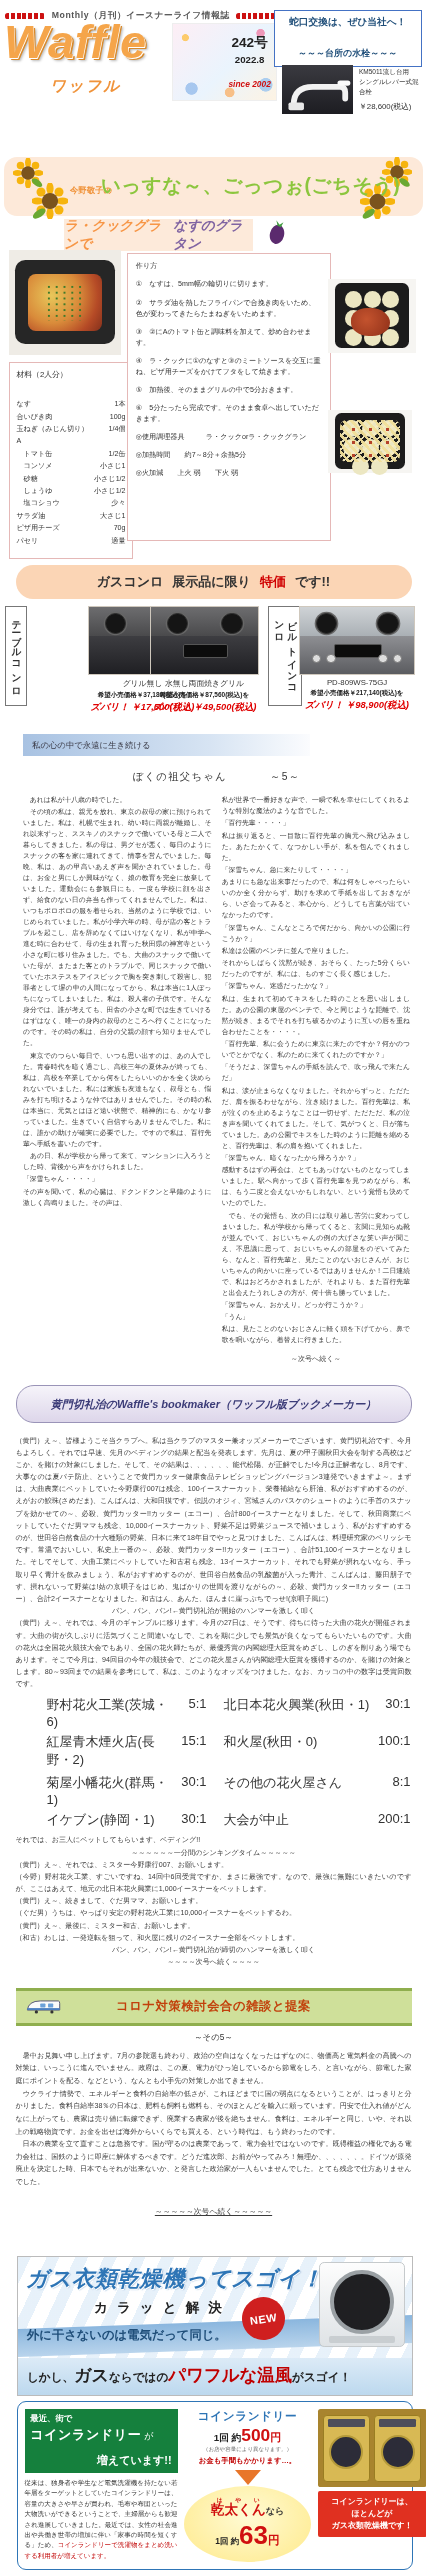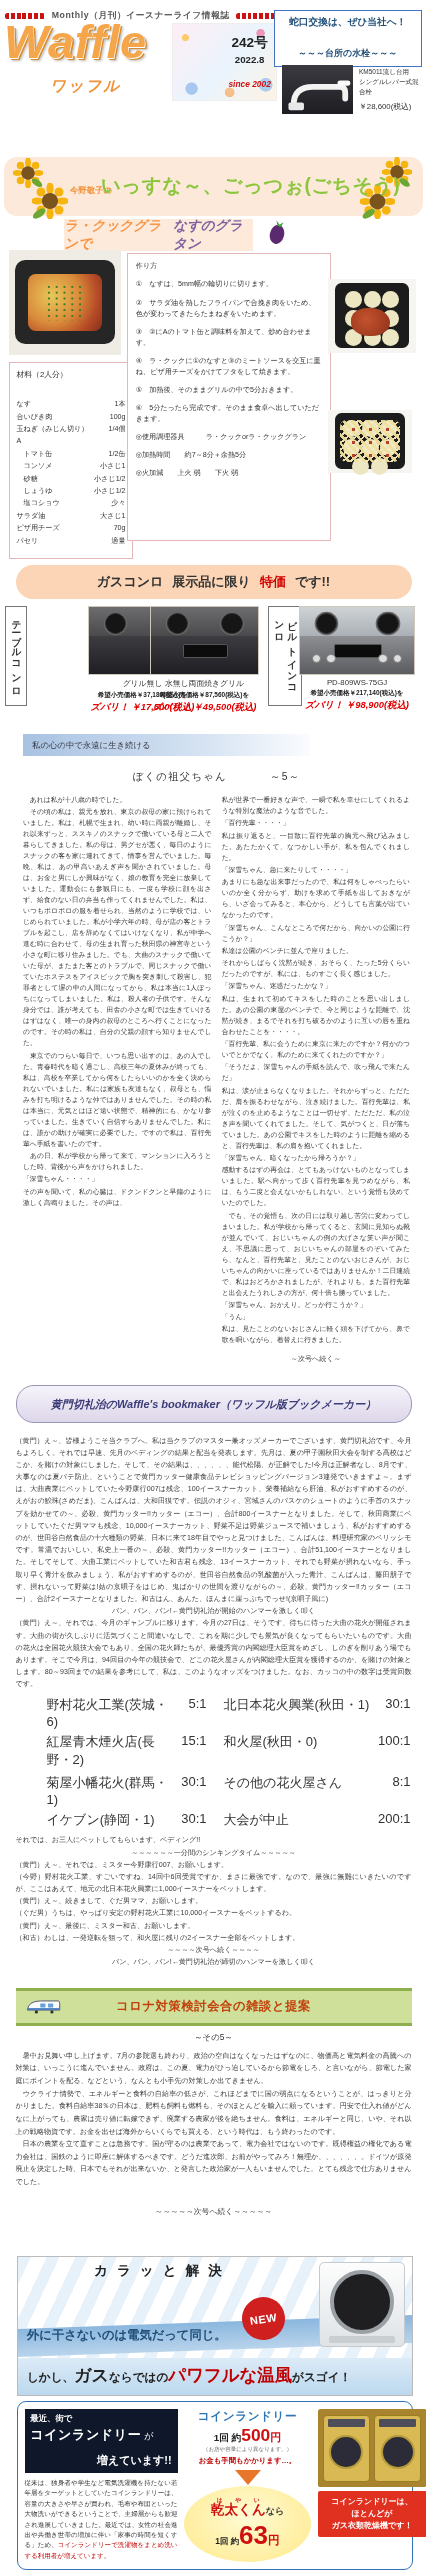--- a/index.html
+++ b/index.html
@@ -116,21 +116,21 @@
   .odds .o{text-align:right;padding-right:17px;}
 
   
   .column{position:relative;padding:19.4px 15.5px 0 15.5px;}
   .col-banner{position:relative;height:32px;background:#cfe09a;border-top:3.2px solid #8fae4e;border-bottom:3.2px solid #8fae4e;
      display:flex;align-items:center;justify-content:center;gap:9px;}
   .col-banner .t{font-size:12.3px;font-weight:bold;color:#c2410c;letter-spacing:0.6px;}
   .train{position:absolute;left:10.3px;top:5.8px;width:35px;height:17px;}
   .col-ep{text-align:center;font-size:8.4px;color:#333;margin:6.5px 0 6.5px 0;}
   .col-body p{font-size:7.1px;line-height:1.78;margin:0;color:#3a3a3a;text-align:justify;}
-  .col-next{text-align:center;font-size:7.8px;color:#3a3a3a;margin:17px 0 0 0;}
+  .col-next{text-align:center;font-size:7.8px;color:#3a3a3a;margin:17px 0 0 0;text-decoration:underline;}
 
   
   .ad-wrap{position:absolute;left:17px;right:14.2px;bottom:6.5px;}
   .ad1{border:0.6px solid #bbb;background:#fff;position:relative;height:138px;overflow:hidden;}
   .ad1-stripes{position:absolute;inset:0;background:repeating-linear-gradient(115deg,rgba(160,200,235,.25) 0 11.6px,rgba(255,255,255,0) 11.6px 26px);}
   .ad1-head{position:relative;font-size:22px;font-weight:bold;font-style:italic;color:#2e75b6;padding:6.5px 0 0 7.8px;letter-spacing:0.6px;
      text-shadow:0.6px 0.6px 0 #fff,1.3px 1.3px 1.3px #9cb8d8;}
   .ad1-sub{position:relative;font-size:13.6px;color:#222;letter-spacing:9px;padding:5.2px 0 0 76px;font-weight:bold;}
   .ad1-band{position:absolute;left:0;right:0;top:65px;height:28.4px;background:linear-gradient(#8ab6de,#b9d4ec);transform:skewY(-2deg);}
   .ad1-line1{position:absolute;left:9px;top:70px;font-size:12.3px;font-weight:bold;color:#1f4e79;}
@@ -139,21 +139,21 @@
   .ad1-line2 .gas{font-size:17px;}
   .ad1-line2 .pow{font-size:17.4px;color:#c00000;}
   .new-badge{position:absolute;right:127px;top:40px;width:43px;height:43px;border-radius:50%;background:#cf1f1f;color:#fff;
      display:flex;align-items:center;justify-content:center;font-size:11px;font-weight:bold;letter-spacing:0.6px;transform:rotate(-8deg);z-index:3;}
   .dryer{position:absolute;right:6.5px;top:5.2px;width:84px;height:83px;background:linear-gradient(#fdfdfd,#dfe3e6);border:0.6px solid #c6cacc;border-radius:5.2px;z-index:2;}
   .dryer .door{position:absolute;left:50%;top:46%;transform:translate(-50%,-50%);width:56px;height:56px;border-radius:50%;
      background:#1f1f22;border:4.5px solid #9aa0a4;}
   .dryer .panel{position:absolute;bottom:3.9px;left:9px;right:9px;height:6.5px;background:#c9ced1;border-radius:1.9px;}
 
   .ad2{margin-top:5.2px;border:1.3px solid #2e75b6;border-radius:9px;padding:6.5px;display:grid;grid-template-columns:153px 1fr 109px;gap:6.5px;background:#fff;}
-  .coin-orange{background:#0f172a;color:#fff;padding:4.5px 5.8px 5.2px 5.8px;}
+  .coin-orange{background:#15803d;color:#fff;padding:4.5px 5.8px 5.2px 5.8px;}
   .co-l1{font-size:8.4px;font-weight:bold;}
   .co-l2{font-size:13px;font-weight:bold;letter-spacing:0.6px;margin-top:1.3px;}
   .co-l2 .ga{font-size:9px;font-weight:normal;}
   .co-l3{font-size:11px;font-weight:bold;text-align:right;margin-top:9px;}
   .coin-body{font-size:6.5px;line-height:1.6;color:#333;margin-top:5.2px;text-align:justify;}
   .coin-body .red{color:#c00000;}
   .mid{text-align:center;}
   .laundry-label{font-size:11.6px;font-weight:bold;color:#2e75b6;letter-spacing:0.6px;}
   .laundry-price{font-size:9.7px;font-weight:bold;color:#222;margin-top:1.3px;}
   .laundry-price .big{font-size:17.4px;color:#d01010;}
@@ -552,22 +552,22 @@
       <p class="bm-center">～～～～～～一分間のシンキングタイム～～～～～</p>
       <div>
 
       <p>（黄門）え～、それでは、ミスター今野康行007、お願いします。</p>
           <p>（今野）野村花火工業、すごいですね、14回中6回受賞ですか、まさに最強です。なので、最強に無難にいきたいのですが、ここはあえて、地元の北日本花火興業に1,000イースナーをベットします。</p>
           <p>（黄門）え～、続きまして、ぐだ男ママ、お願いします。</p>
           <p>（ぐだ男）うちは、やっぱり安定の野村花火工業に10,000イースナーをベットするわ。</p>
           <p>（黄門）え～、最後に、ミスター和古、お願いします。</p>
           <p>（和古）わしは、一発逆転を狙って、和火屋に残りの2イースナー全部をベットします。</p>
         </div>
+      <p class="bm-center">バン、バン、バン!←黄門切礼治が締切のハンマーを激しく叩く</p>
       <p class="bm-center">～～～～次号へ続く～～～～</p>
-      <p class="bm-center">バン、バン、バン!←黄門切礼治が締切のハンマーを激しく叩く</p>
     </div>
   </div>
 
   <div class="column">
     <div class="col-banner">
       <svg class="train" viewBox="0 0 54 26">
         <path d="M2 20 q2 -14 20 -14 h28 q2 0 2 4 v10 z" fill="#fafafa" stroke="#557" stroke-width="1.5"></path>
         <rect x="22" y="10" width="8" height="6" rx="1" fill="#6aa0d8"></rect>
           <rect x="34" y="10" width="8" height="6" rx="1" fill="#6aa0d8"></rect>
         <rect x="2" y="17" width="50" height="3" fill="#4a7fc0"></rect>
@@ -582,20 +582,21 @@
     <p>　暑中お見舞い申し上げます。7月の参院選も終わり、政治の空白はなくなったはずなのに、物価高と電気料金の高騰への対策は、いっこうに進んでいません。政府は、この夏、電力がひっ迫しているから節電をしろ、と言いながら、節電した家庭にポイントを配る、などという、なんとも小手先の対策しか出てきません。</p>
         <p>　ウクライナ情勢で、エネルギーと食料の自給率の低さが、これほどまでに国の弱点になるということが、はっきりと分かりました。食料自給率38％の日本は、肥料も飼料も燃料も、そのほとんどを輸入に頼っています。円安で仕入れ値がどんなに上がっても、農家は売り値に転嫁できず、廃業する農家が後を絶ちません。食料は、エネルギーと同じ、いや、それ以上の戦略物資です。お金を出せば海外からいくらでも買える、という時代は、もう終わったのです。</p>
         <p>　日本の農業を立て直すことは急務です。国が守るのは農業であって、電力会社ではないのです。既得権益の権化である電力会社は、国鉄のように即座に解体するべきです。どうだ進次郎、お前がやってみろ！無理か、、、、、、。ドイツが原発廃止を決定した時、日本でもそれが出来ないか、と発言した政治家が一人もいませんでした。とても残念で仕方ありませんでした。</p>
       </div>
     <div class="col-next">～～～～～次号へ続く～～～～～</div>
   </div>
 
   <div class="ad-wrap">
     <div class="ad1">
       <div class="ad1-stripes"></div>
+      <div class="ad1-head">ガス衣類乾燥機ってスゴイ！</div>
       <div class="ad1-sub">カラッと解決</div>
       <div class="ad1-band"></div>
       <div class="ad1-line1">外に干さないのは電気だって同じ。</div>
       <div class="ad1-bottom"></div>
       <div class="ad1-line2">
         <span>しかし、</span><span class="gas">ガス</span><span>ならではの</span><span class="pow">パワフルな温風</span><span>がスゴイ！</span>
       </div>
       <div class="new-badge">NEW</div>
       <div class="dryer">
           <div class="door"></div>

